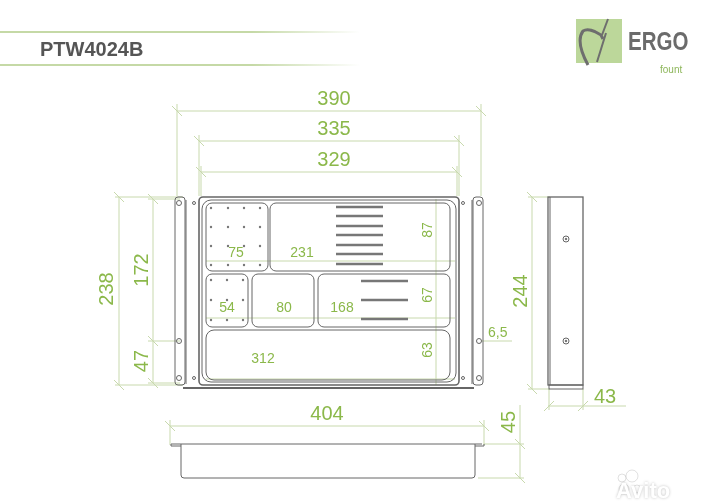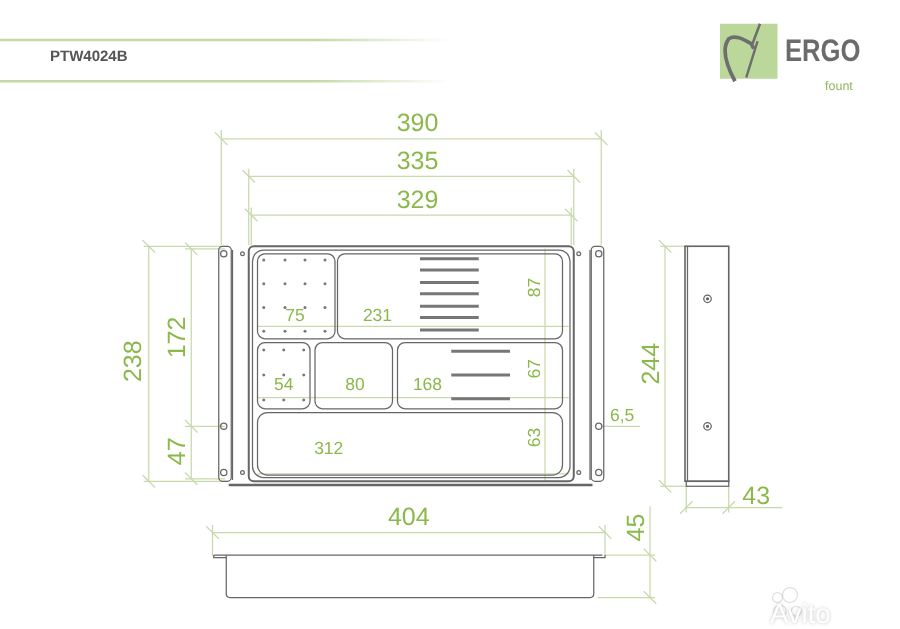--- a/index.html
+++ b/index.html
@@ -1,24 +1,24 @@
 <!DOCTYPE html>
 <html><head>
   <meta charset="utf-8">
   <style>
     html, body { margin:0; padding:0; background:#ffffff; }
     body { width:720px; height:503px; position:relative; overflow:hidden;
            font-family:"Liberation Sans", sans-serif; }
     .hdr-line { position:absolute; left:0; height:2px;
                 background:linear-gradient(to right,#c5d9a6 0%,#c5d9a6 70%,rgba(197,217,166,0) 100%); }
-    .title { position:absolute; left:40px; top:38px; font-weight:bold; font-size:12px; color:#555555; }
+    .title { position:absolute; left:40px; top:38px; font-weight:bold; font-size:20px; color:#555555; }
     .logo { position:absolute; left:575px; top:17px; }
     .logo-text { position:absolute; left:628px; top:27px; font-size:25px; font-weight:bold; color:#6b6b6b; letter-spacing:0px; transform:scaleX(0.82); transform-origin:left top; }
     .logo-sub { position:absolute; left:660px; top:64px; font-size:10px; color:#8db65a; }
-    .avito { position:absolute; left:616px; top:478px; font-size:22px; font-weight:normal; color:#ffffff;
+    .avito { position:absolute; left:616px; top:478px; font-size:22px; font-weight:bold; color:#ffffff;
              text-shadow:0 0 3px rgba(0,0,0,0.25); }
     svg { position:absolute; left:0; top:0; }
     .dim { fill:#8bb84a; font-family:"Liberation Sans", sans-serif; }
   </style>
 </head>
 <body>
 
 <div class="hdr-line" style="top:31px;width:360px;"></div>
 <div class="title">PTW4024B</div>
 <div class="hdr-line" style="top:64px;width:360px;"></div>

